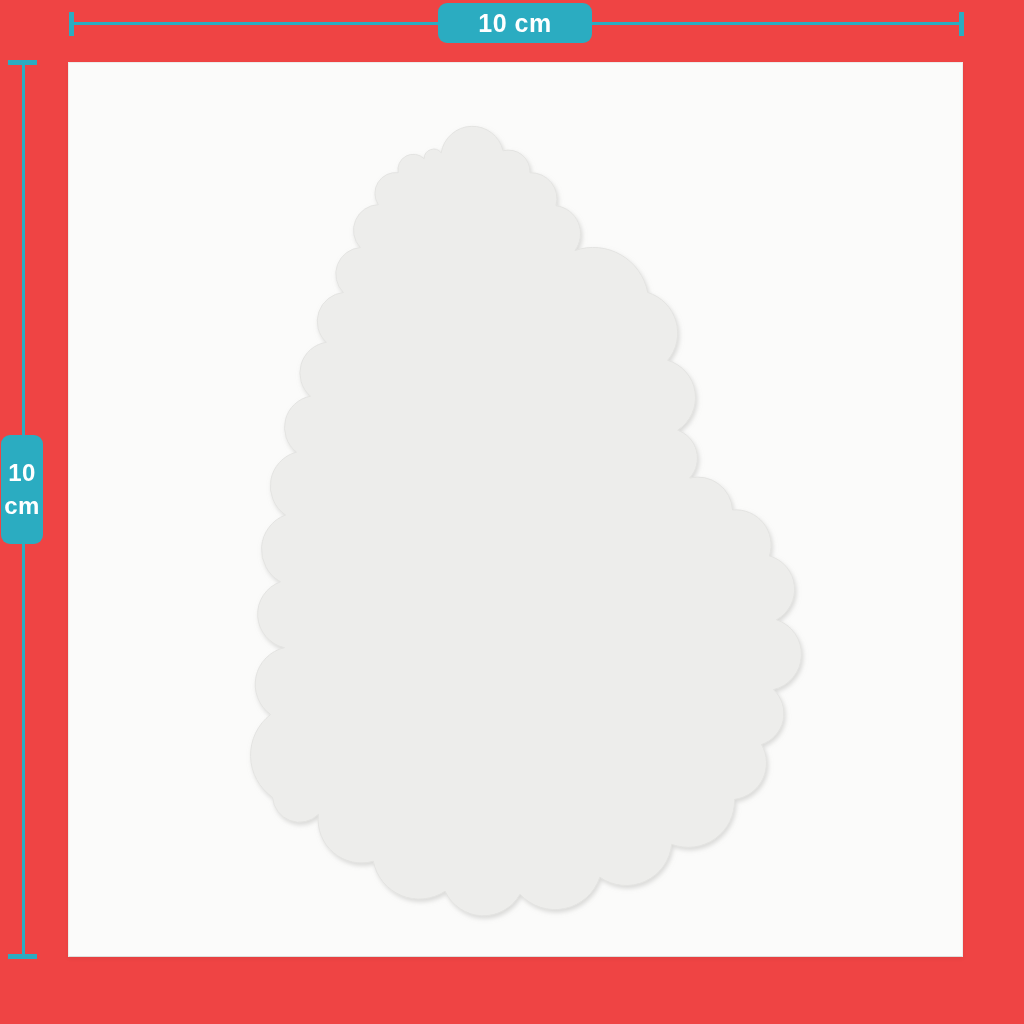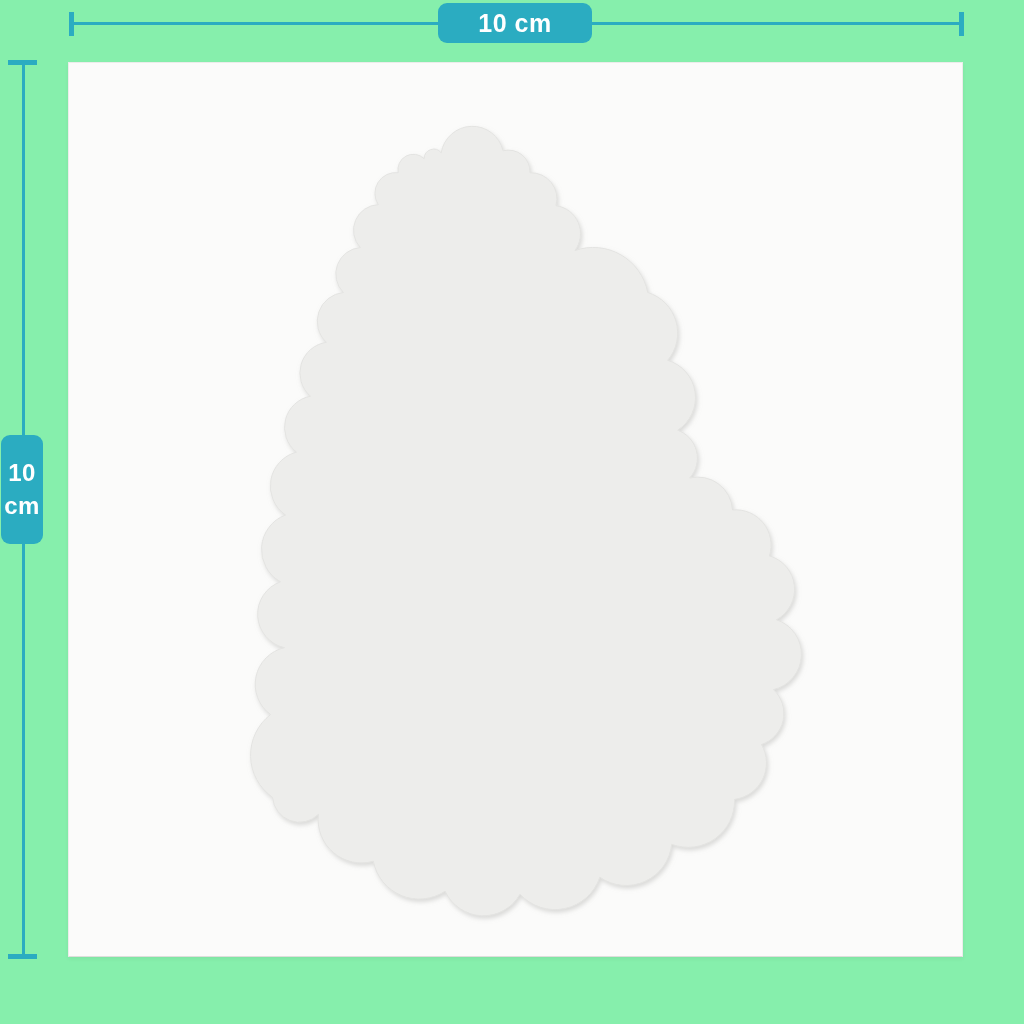--- a/index.html
+++ b/index.html
@@ -3,21 +3,21 @@
 <meta charset="utf-8">
 <style>
   :root{
     --accent:#2bacc1;
     --canvas-bg:#fbfbfa;
     --sticker-fill:#ededeb;
   }
   *{box-sizing:border-box;margin:0;padding:0;}
   html,body{width:1024px;height:1024px;background:#ffffff;overflow:hidden;
     font-family:"Liberation Sans","DejaVu Sans",sans-serif;}
-  .stage{position:relative;width:1024px;height:1024px;background:#86efac;}
+  .stage{position:relative;width:1024px;height:1024px;background:#ef4444;}
 
   
   .canvas{
     position:absolute;left:68px;top:62px;width:895px;height:895px;
     background:var(--canvas-bg);
     border:1px solid #ececeb;
     border-bottom-color:#dededc;
     box-shadow:0 2px 4px rgba(0,0,0,0.05);
   }
   .canvas svg{position:absolute;left:0;top:0;width:100%;height:100%;display:block;}

